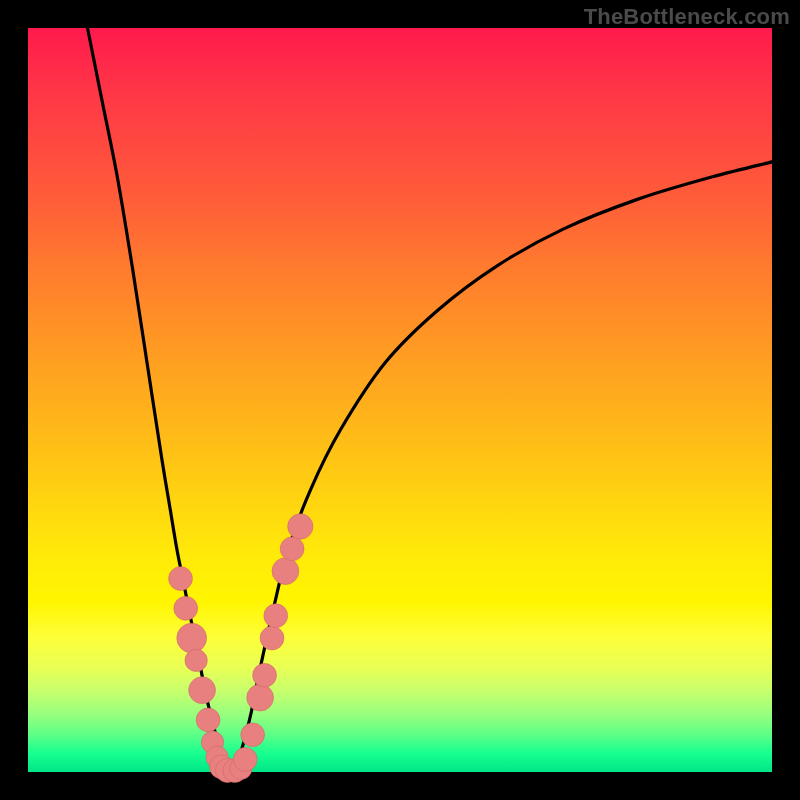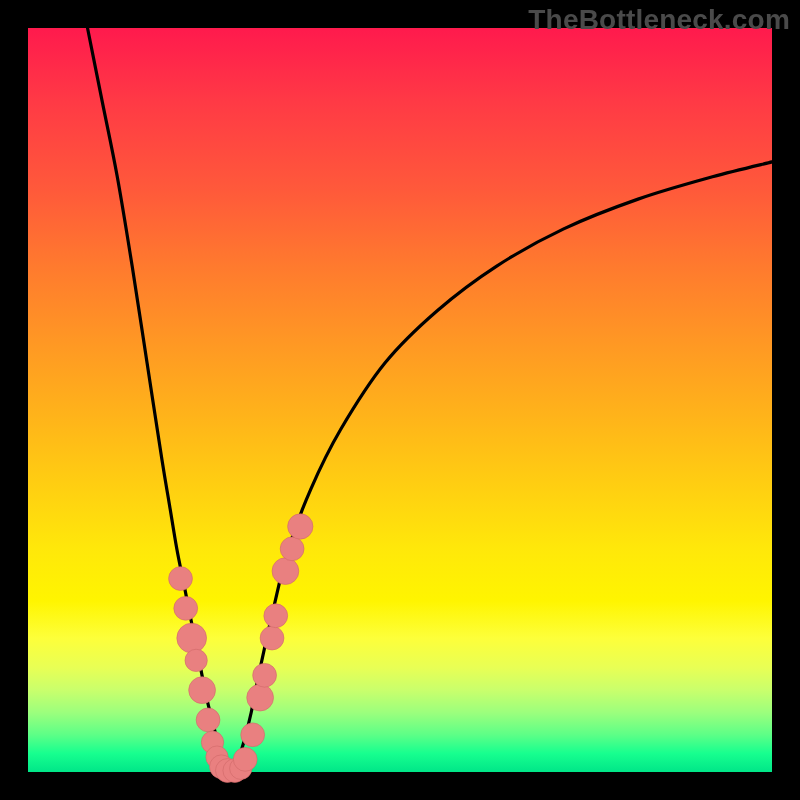--- a/index.html
+++ b/index.html
@@ -41,21 +41,21 @@
       #9cff7d 92%,
       #5dff87 95%,
       #17ff8f 97.5%,
       #00e688 100%);
   }
   .watermark {
     position: absolute;
     top: 4px;
     right: 10px;
     font-family: Arial, Helvetica, sans-serif;
-    font-size: 28px;
+    font-size: 22px;
     font-weight: 600;
     color: #4a4a4a;
     letter-spacing: 0.2px;
     user-select: none;
     text-align: center;
   }
   svg.curves {
     position: absolute;
     top: 28px;
     left: 28px;

